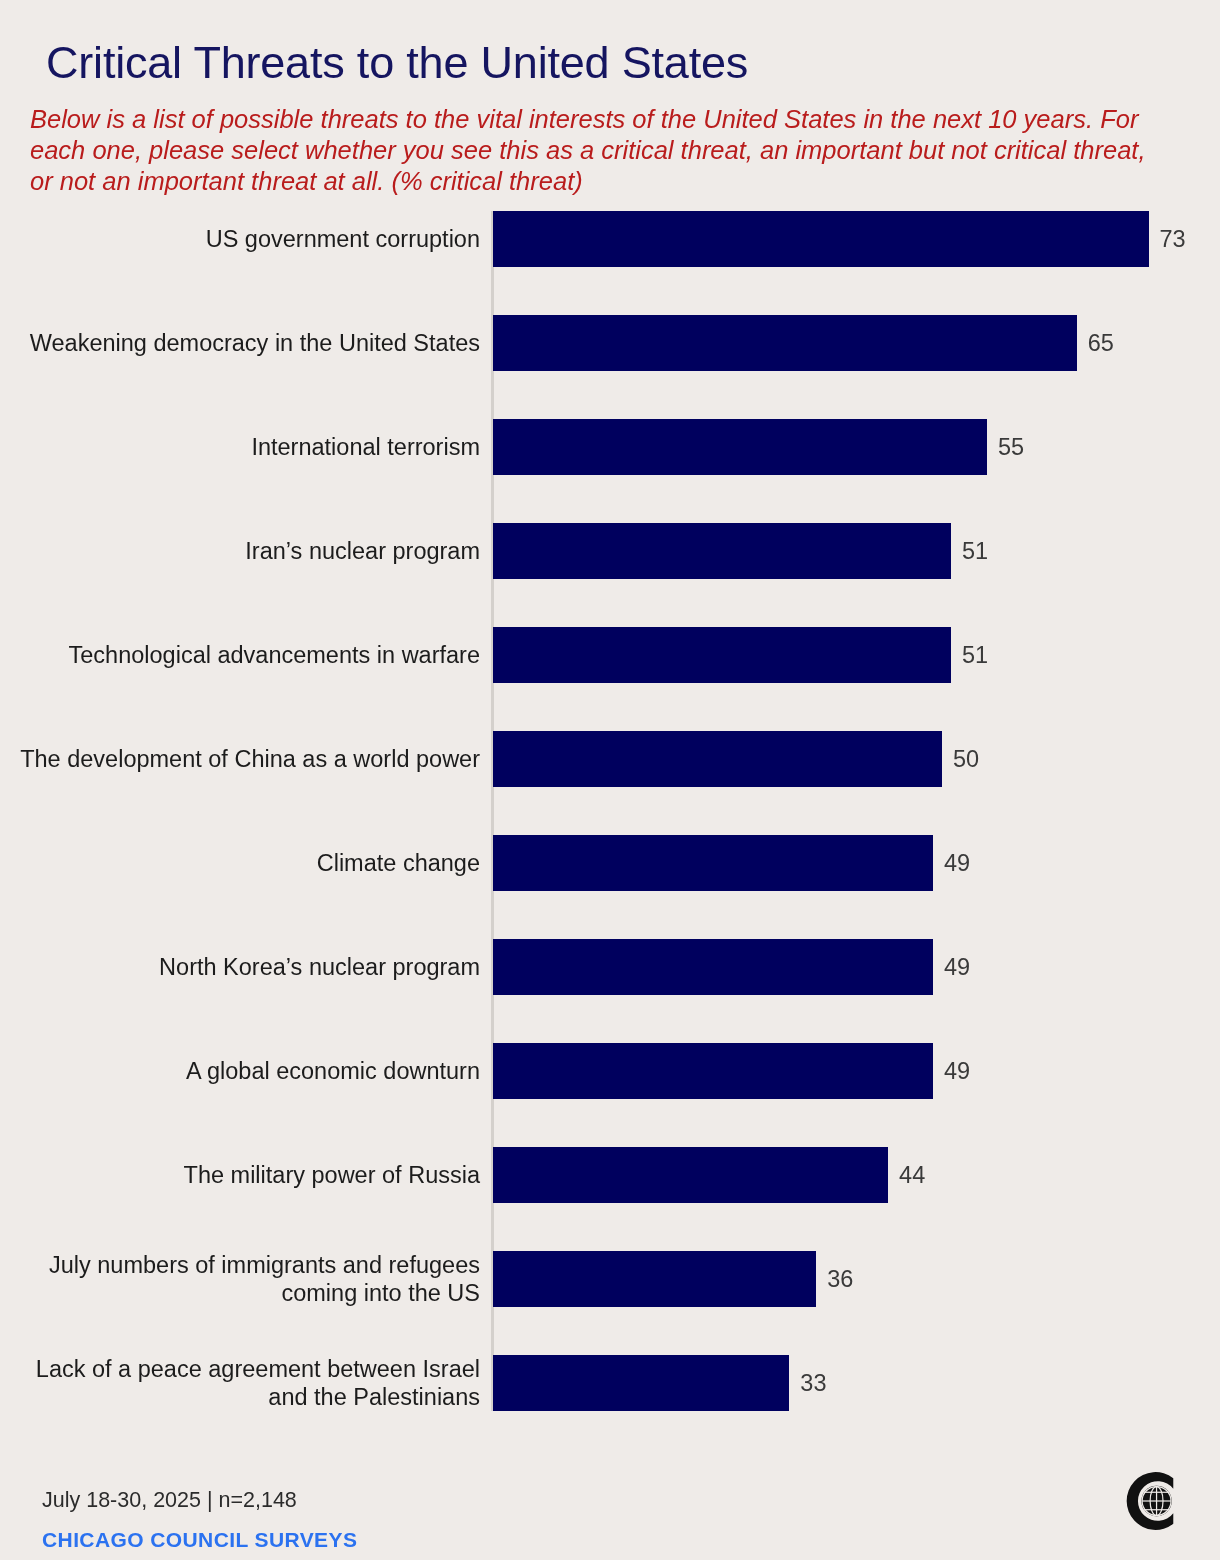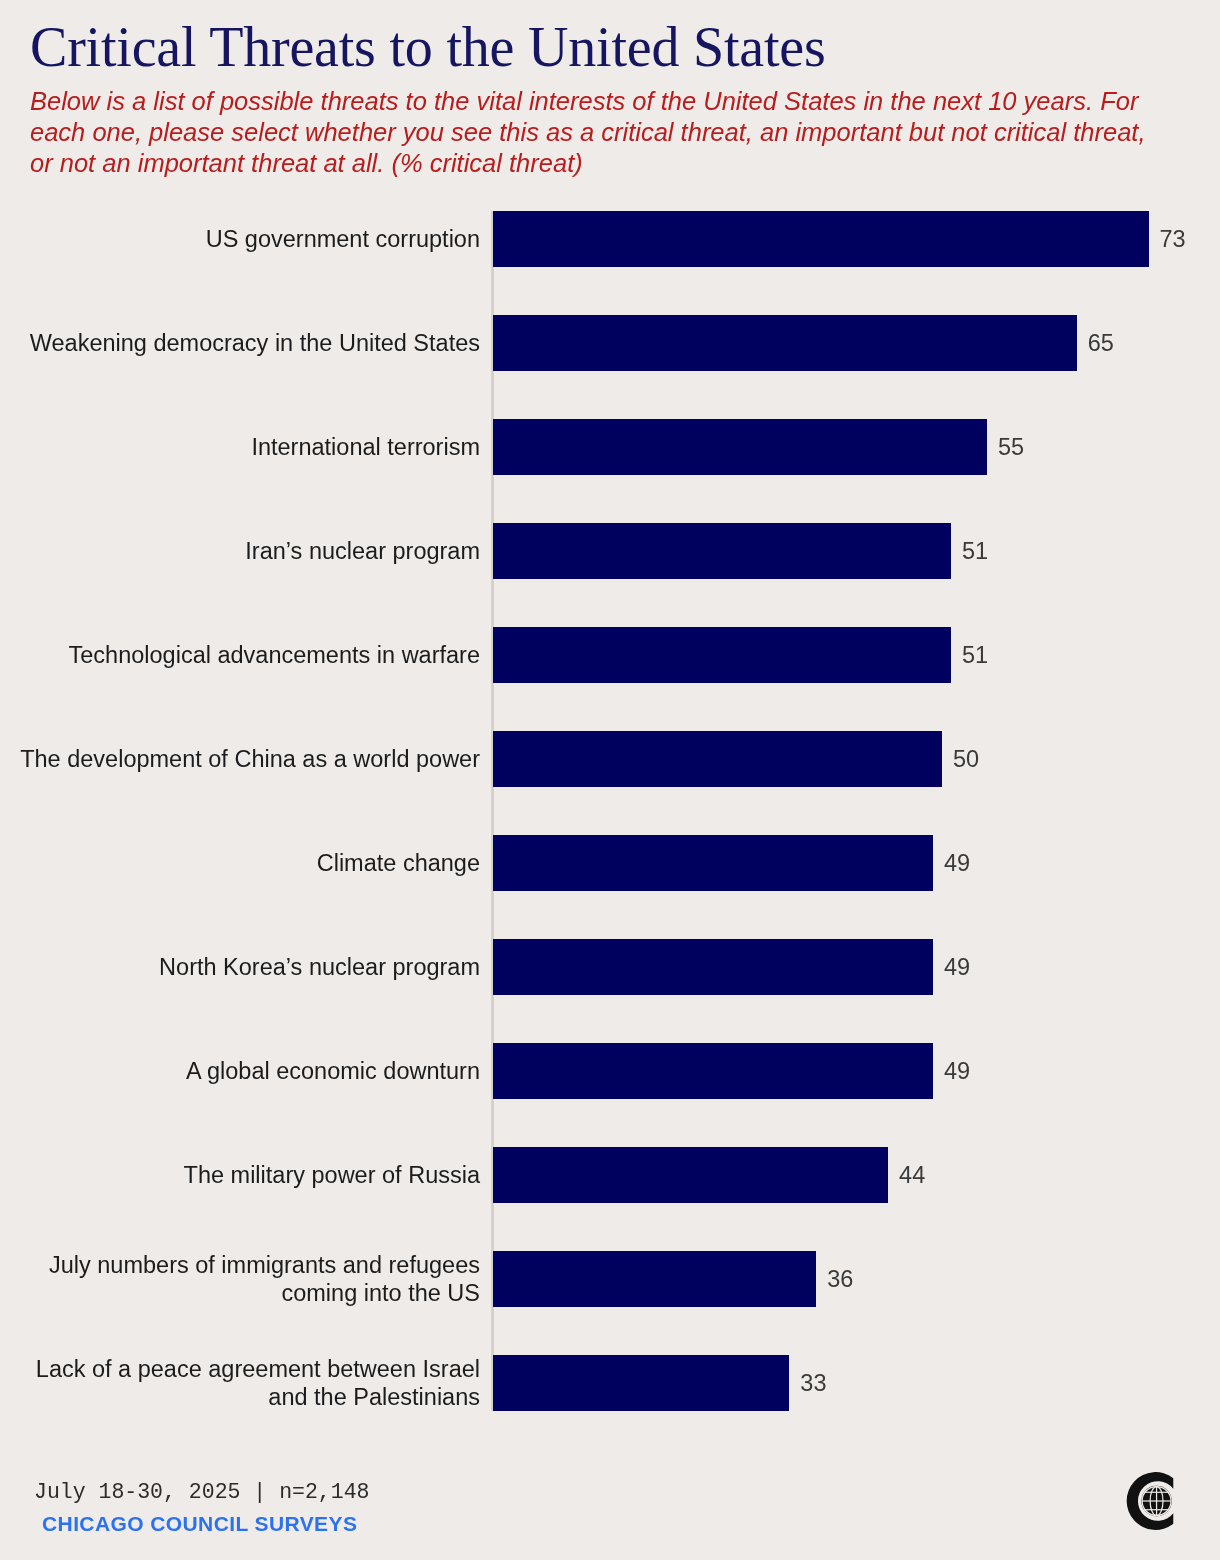--- a/index.html
+++ b/index.html
@@ -16,27 +16,27 @@
   }
 
   
   #header {
     position: absolute;
     left: 30px;
     top: 22px;
     width: 1160px;
   }
   #chart-title {
-    font-family: Liberation Serif, serif;
-    font-size: 56px;
+    font-family: Liberation Sans, sans-serif;
+    font-size: 45px;
     line-height: 50px;
     font-weight: 400;
     color: #151560;
     letter-spacing: -0.2px;
-    margin: 0;
+    margin: 16px;
     white-space: nowrap;
   }
   #chart-subtitle {
     font-family: "Liberation Sans", sans-serif;
     font-style: italic;
     font-size: 25.5px;
     line-height: 31px;
     color: #b91c1c;
     margin: 14px 0 0 0;
     width: 1130px;
@@ -97,22 +97,21 @@
     position: absolute;
     left: 30px;
     top: 1475px;
     width: 1160px;
     height: 70px;
   }
   #footer-source {
     font-size: 21.5px;
     line-height: 27px;
     color: #2b2b2b;
-    margin: 4px;
-    font-family: Liberation Mono, monospace;
+    margin: 12px;
   }
   #footer-brand {
     font-size: 21px;
     line-height: 27px;
     font-weight: bold;
     letter-spacing: 0.4px;
     color: #2b72f0;
     margin: 3px 0 0 12px;
   }
   #footer-logo {

